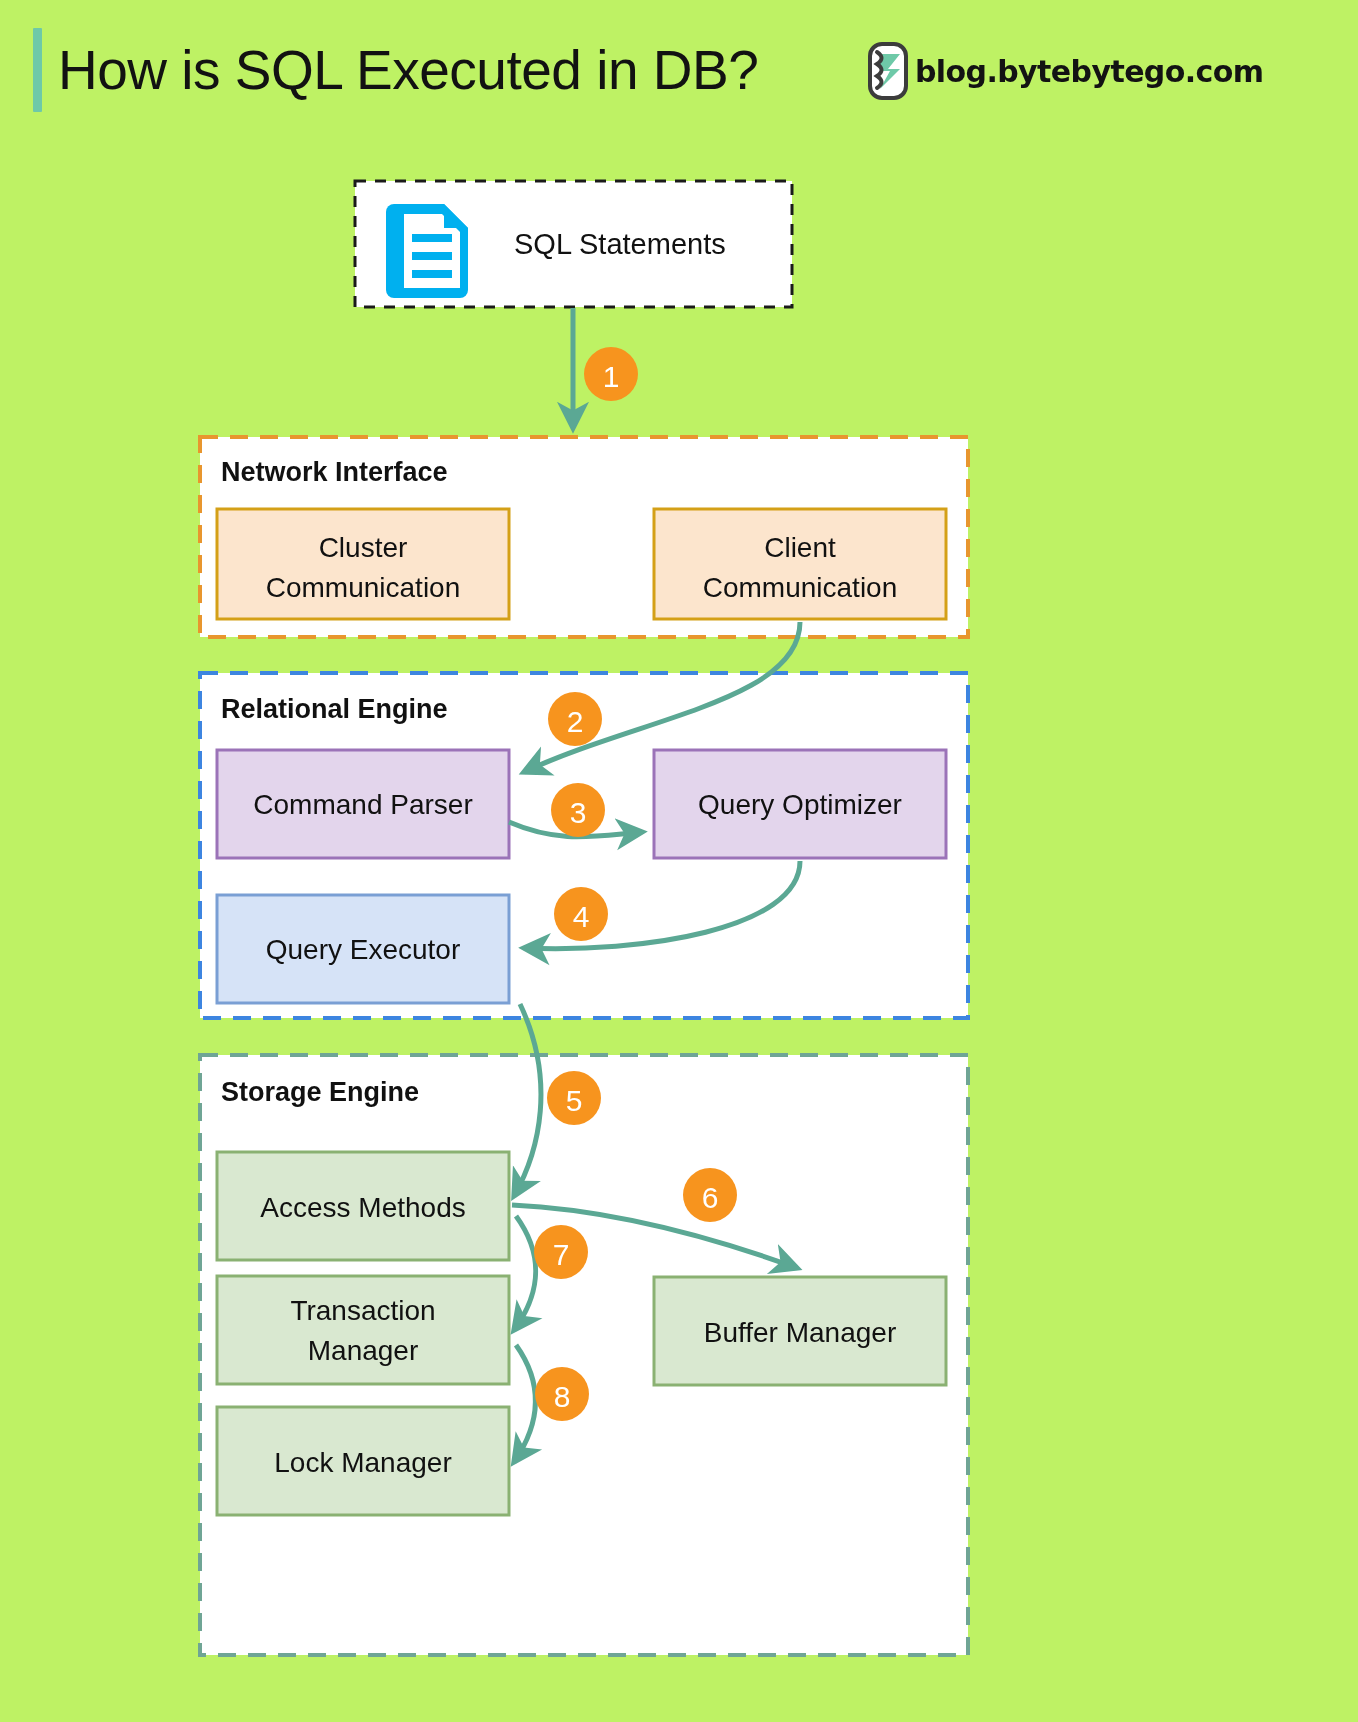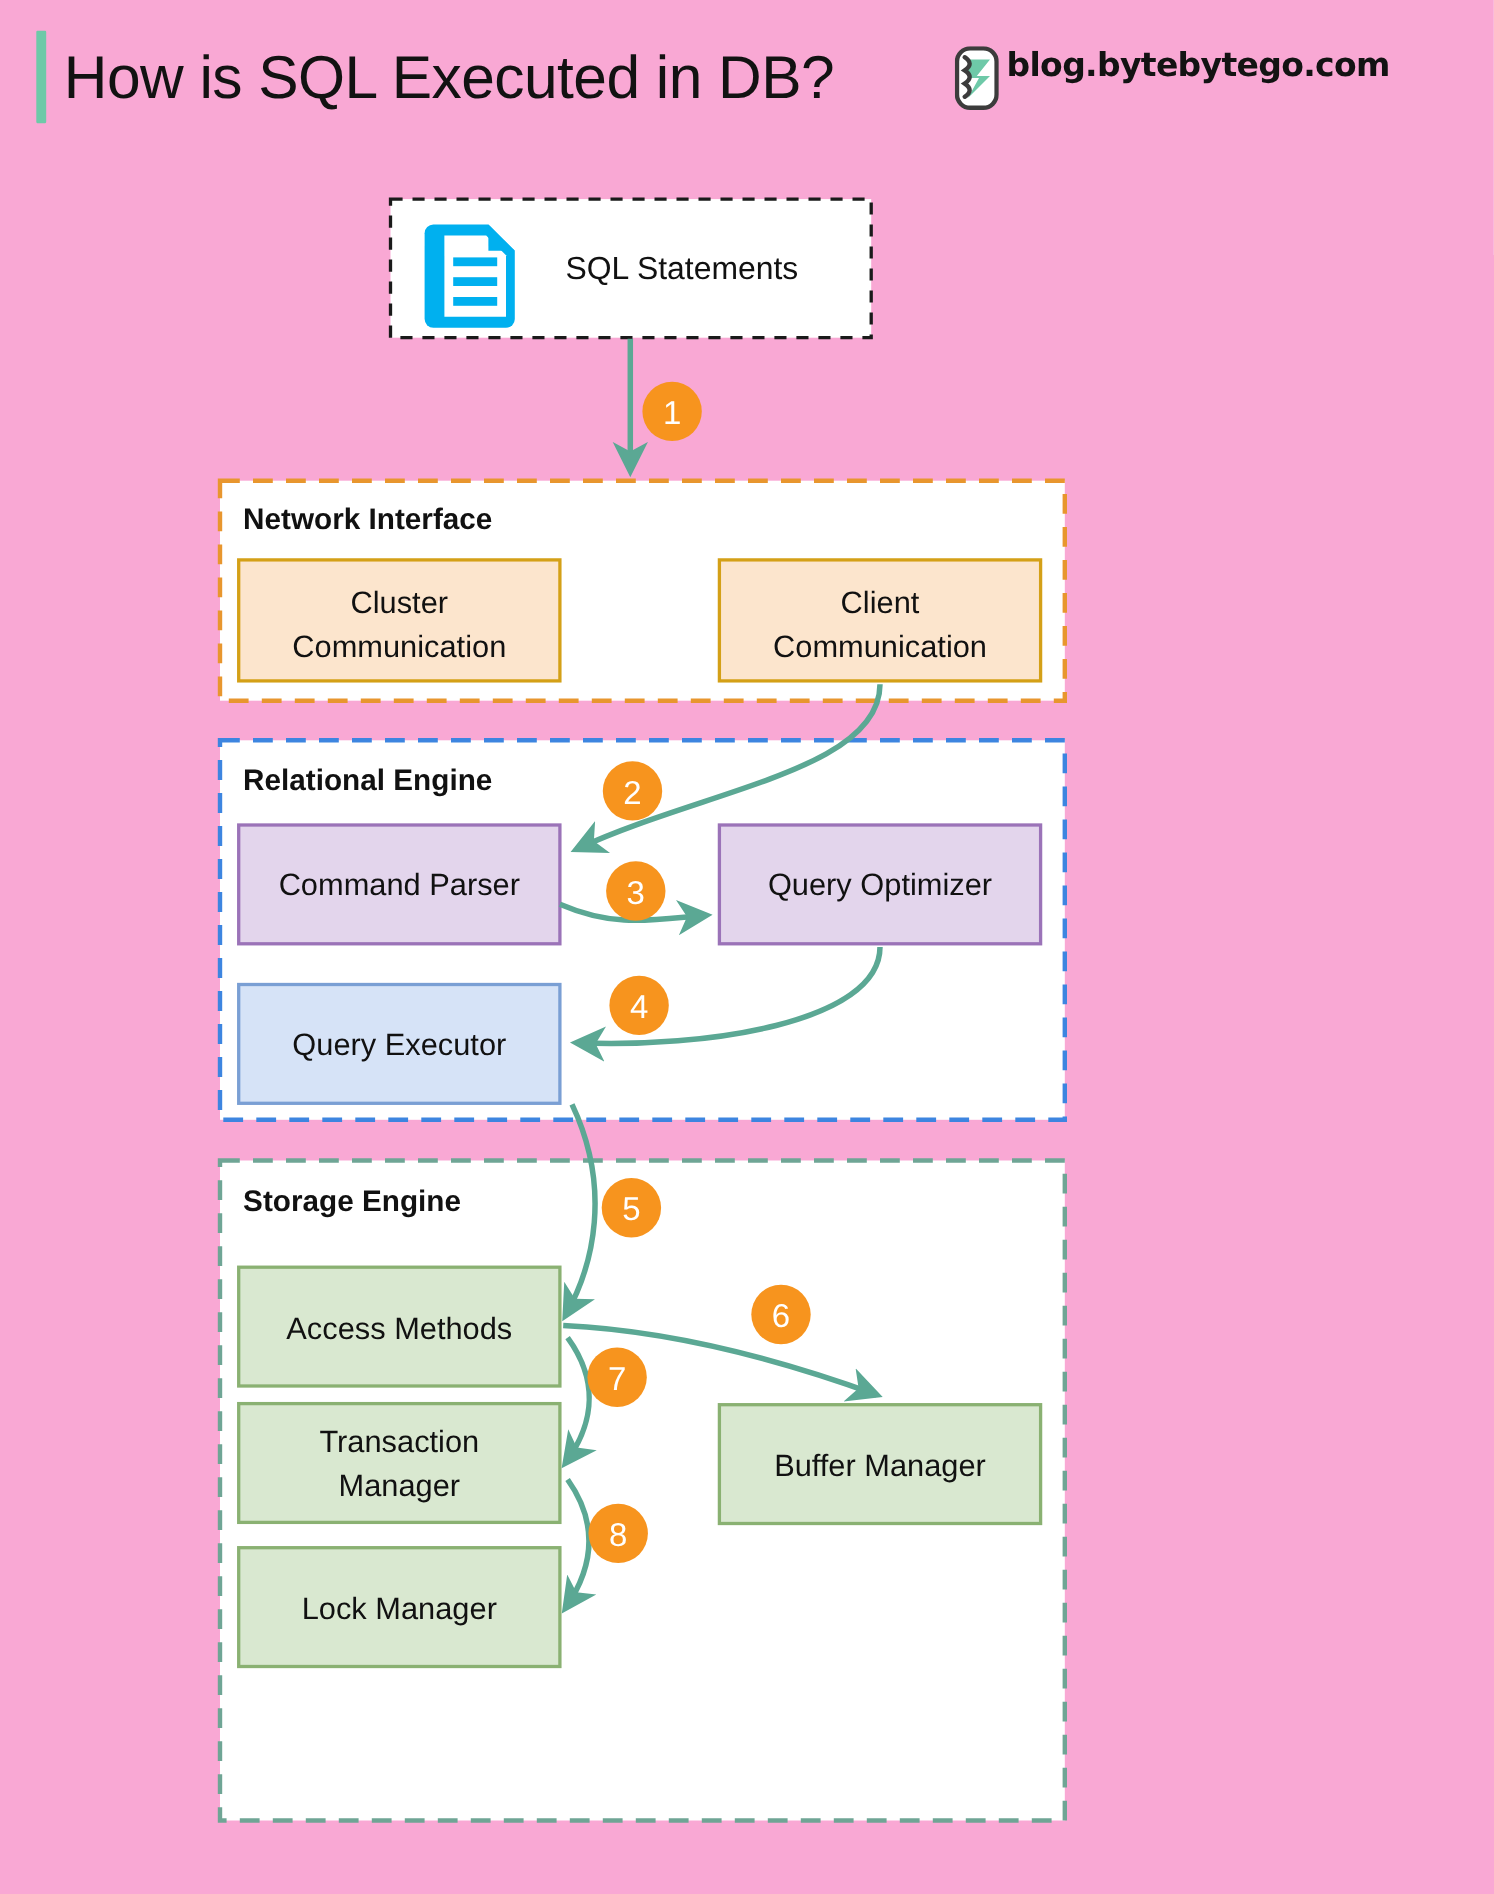--- a/index.html
+++ b/index.html
@@ -1,27 +1,27 @@
 <!DOCTYPE html>
 <html><head>
 <meta charset="utf-8">
 <style>
   html,body{margin:0;padding:0;background:#ffffff;}
   body{width:1358px;height:1722px;overflow:hidden;
        font-family:"Liberation Sans","DejaVu Sans",sans-serif;}
-  #stage{position:relative;width:1358px;height:1722px;background:#f9a8d4;}
+  #stage{position:relative;width:1358px;height:1722px;background:#bef264;}
 
   
   #header{position:absolute;left:0;top:0;width:1358px;height:140px;}
   #title-bar{position:absolute;left:33px;top:28px;width:9px;height:84px;
              background:#6ec9a8;border-radius:1px;}
   #page-title{position:absolute;left:58px;top:33px;
               font-size:55px;line-height:74px;color:#121212;
               letter-spacing:-0.5px;white-space:nowrap;font-weight:400;}
-  #brand{position:absolute;left:868px;top:42px;display:flex;align-items:flex-start;gap:7px;}
+  #brand{position:absolute;left:868px;top:42px;display:flex;align-items:center;gap:7px;}
   #brand-logo{width:40px;height:58px;display:block;}
   #brand-text{font-size:30px;color:#131313;font-weight:700;white-space:nowrap;
               font-family:"DejaVu Sans",sans-serif;letter-spacing:-0.6px;}
 
   
   #diagram{position:absolute;left:0;top:0;width:1358px;height:1722px;}
 
   .grp-label{font-family:"Liberation Sans",sans-serif;font-size:27px;font-weight:700;fill:#111;}
   .box-label{font-family:"Liberation Sans",sans-serif;font-size:28px;fill:#111;}
   .badge-num{font-family:"Liberation Sans",sans-serif;font-size:30px;fill:#ffffff;

